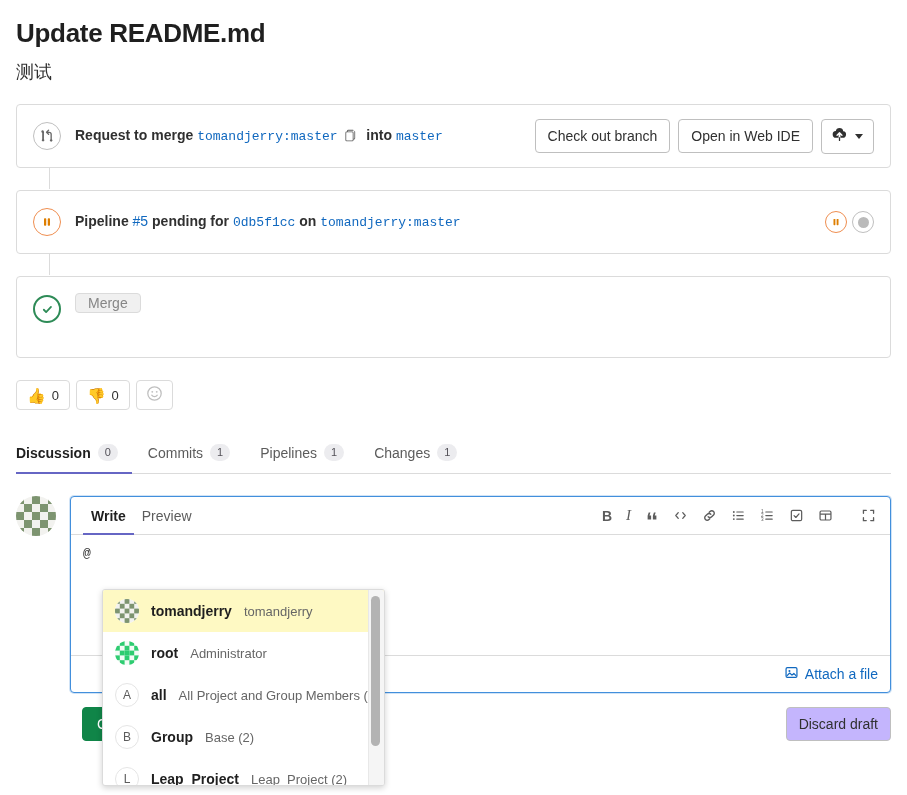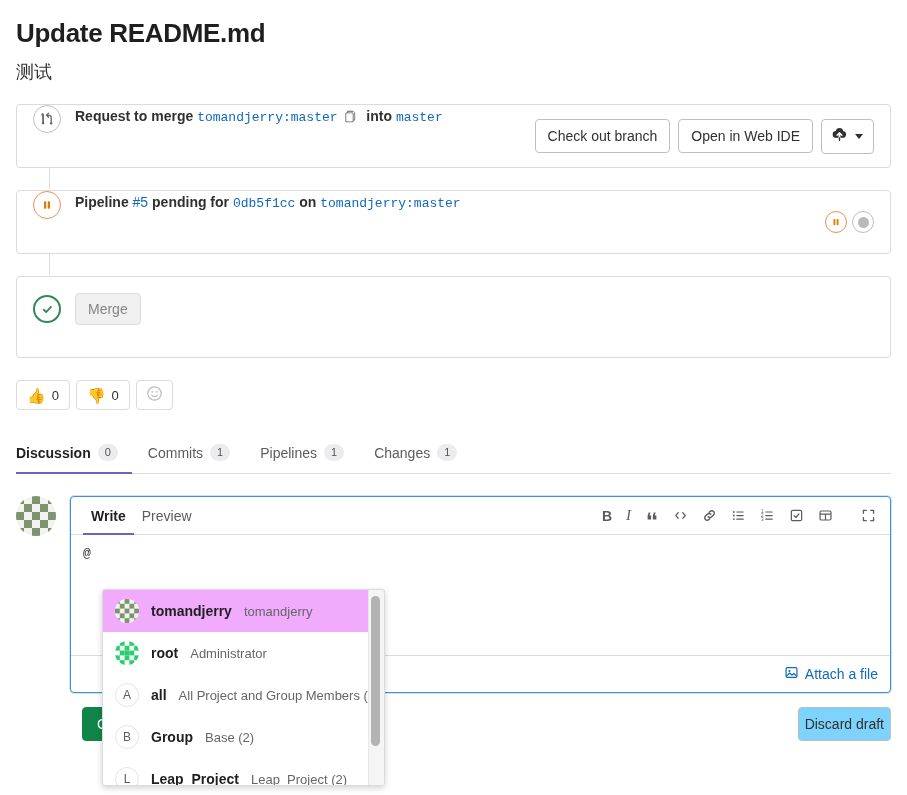--- a/index.html
+++ b/index.html
@@ -18,21 +18,21 @@
     font-size: 26px; font-weight: bold; color: #1f1f1f;
     letter-spacing: -0.3px; margin: 0; padding-top: 16px; line-height: 34px;
   }
   .mr-desc { font-size: 18px; color: #303030; margin-top: 12px; line-height: 20px; }
 
   
   .widget {
     border: 1px solid #dbdbdb; border-radius: 4px; background: #fff;
     margin-top: 22px; position: relative;
   }
-  .widget-row { display: flex; padding: 0 16px; min-height: 62px; }
+  .widget-row { display: flex; align-items: center; padding: 0 16px; min-height: 62px; }
   .widget-connector {
     position: absolute; left: 32px; top: 100%; width: 1px; height: 22px; background: #dbdbdb;
   }
 
   .status-icon {
     width: 28px; height: 28px; border-radius: 50%;
     display: flex; align-items: center; justify-content: center;
     flex: 0 0 28px; margin-right: 14px;
   }
   .status-icon.neutral { border: 1px solid #bfbfbf; color: #666; }
@@ -48,21 +48,21 @@
   .btn {
     border: 1px solid #bfbfbf; background: #fff; border-radius: 4px;
     font-size: 14px; color: #303030; padding: 7px 12px; cursor: pointer;
     font-family: "Liberation Sans", sans-serif; line-height: 18px; white-space: nowrap;
   }
   .btn-group { display: flex; gap: 8px; align-items: center; margin-left: 12px; }
   .btn-icon { display: flex; align-items: center; gap: 8px; padding: 7px 10px; }
   .caret { width: 0; height: 0; border-left: 4px solid transparent; border-right: 4px solid transparent; border-top: 5px solid #303030; }
   .btn-merge-disabled {
     background: #f0f0f0; color: #868686; border: 1px solid #dbdbdb;
-    border-radius: 4px; font-size: 14px; padding: 7px 12px; margin-right: 14px; cursor: default;
+    border-radius: 4px; font-size: 14px; padding: 1px 12px; margin-right: 14px; cursor: default;
   }
 
   .pipeline-stages { display: flex; align-items: center; gap: 5px; }
   .stage {
     width: 22px; height: 22px; border-radius: 50%;
     display: flex; align-items: center; justify-content: center;
   }
   .stage.pending { border: 1px solid #ef8e50; color: #de7e00; }
   .stage.created { border: 1px solid #bfbfbf; }
   .stage-dot { width: 11px; height: 11px; border-radius: 50%; background: #bababa; }
@@ -138,38 +138,38 @@
     background: #108548; border: 1px solid #108548; color: #fff;
     border-radius: 4px; font-size: 14px; font-weight: normal;
     padding: 8px 14px; cursor: pointer; font-family: "Liberation Sans", sans-serif;
   }
   .btn-close-mr {
     background: #fff; border: 1px solid #c17d10; color: #b8760c;
     border-radius: 4px; font-size: 14px; padding: 8px 14px; cursor: pointer;
     font-family: "Liberation Sans", sans-serif;
   }
   .btn-discard {
-    margin-left: auto; background: #7dd3fc; border: 1px solid #bfbfbf;
-    color: #303030; border-radius: 4px; font-size: 14px; padding: 8px 6px;
+    margin-left: auto; background: #c4b5fd; border: 1px solid #bfbfbf;
+    color: #303030; border-radius: 4px; font-size: 14px; padding: 8px 12px;
     cursor: pointer; font-family: "Liberation Sans", sans-serif;
   }
 
   
   .atwho {
     position: absolute; left: 102px; top: 589px; width: 283px; height: 197px;
     background: #fff; border: 1px solid #dbdbdb; border-radius: 3px;
     box-shadow: 0 2px 6px rgba(0,0,0,.18); overflow: hidden; z-index: 50;
   }
   .atwho-list { list-style: none; margin: 0; padding: 0; }
   .atwho-item {
     display: flex; align-items: center; gap: 12px;
     padding: 8px 12px; height: 42px; font-size: 14px; cursor: pointer;
     color: #303030; white-space: nowrap; overflow: hidden;
   }
-  .atwho-item.selected { background: #f0abfc; }
+  .atwho-item.selected { background: #fef9c3; }
   .atwho-item .uname { font-weight: bold; color: #1f1f1f; }
   .atwho-item .ufull { color: #666; font-size: 13px; }
   .at-avatar {
     width: 24px; height: 24px; border-radius: 50%; flex: 0 0 24px; overflow: hidden;
     display: flex; align-items: center; justify-content: center;
     font-size: 12px; color: #5c5c5c; border: 1px solid #e5e5e5; background: #fff;
   }
   .atwho-scroll {
     position: absolute; right: 4px; top: 6px; width: 9px; height: 150px;
     background: #b3b3b3; border-radius: 5px;

